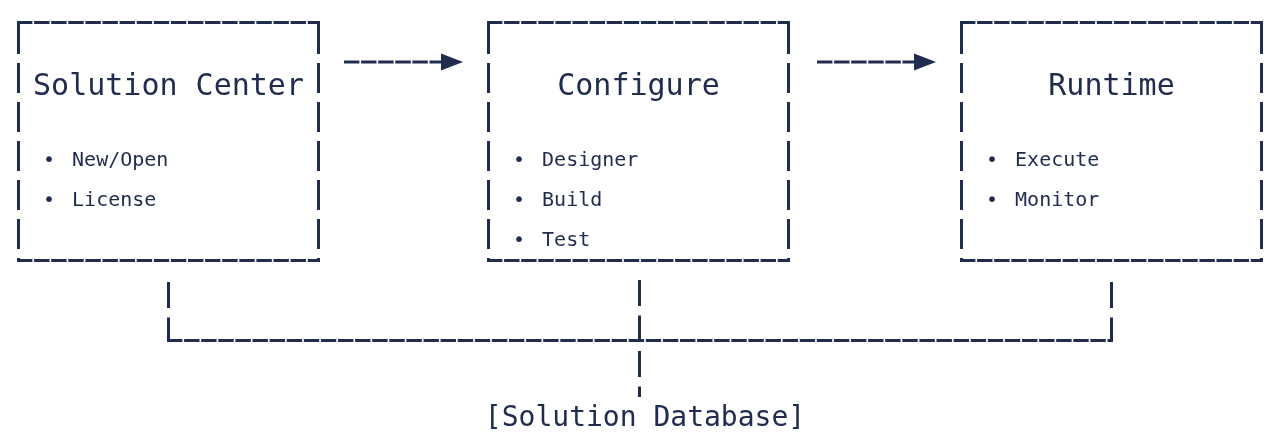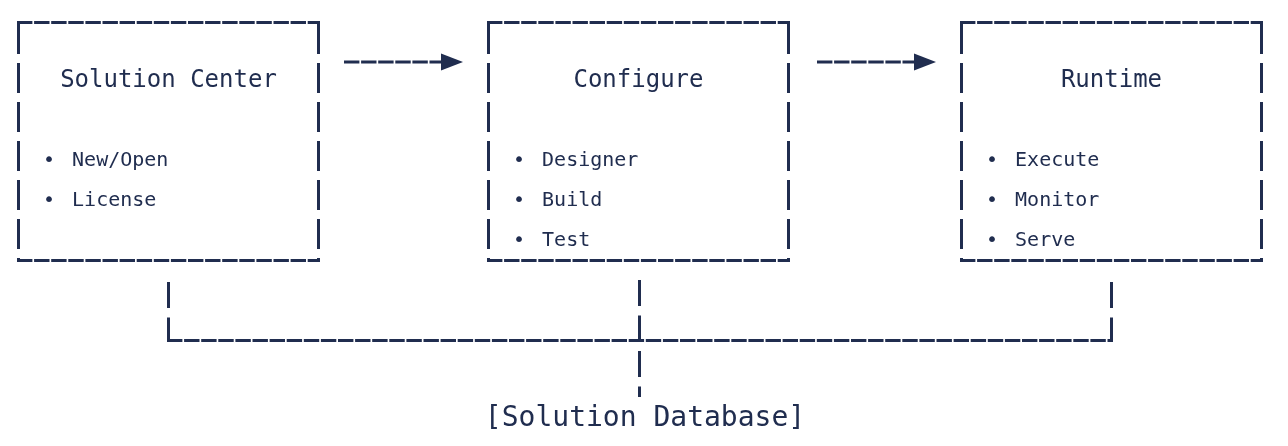--- a/index.html
+++ b/index.html
@@ -33,25 +33,25 @@
     position: absolute;
     top: 21px;
     width: 303px;
     height: 241px;
   }
   .box-1 { left: 17px; }
   .box-2 { left: 487px; }
   .box-3 { left: 960px; }
   .box-title {
     position: absolute;
-    top: 38px;
+    top: 44px;
     left: 0;
     width: 100%;
     text-align: center;
-    font-size: 24px;
+    font-size: 30px;
     line-height: 40px;
     white-space: nowrap;
   }
   .bullet-row {
     position: absolute;
     left: 26px;
     font-size: 20px;
     line-height: 40px;
     white-space: nowrap;
   }
@@ -140,20 +140,17 @@
   </div>
 
   <div class="box box-3">
     <div class="box-title">Runtime</div>
     <div class="bullet-row row-0">
       <span class="bullet">•</span><span>Execute</span>
     </div>
     <div class="bullet-row row-1">
       <span class="bullet">•</span><span>Monitor</span>
     </div>
-    <div class="bullet-row row-2">
-      <span class="bullet">•</span><span>Serve</span>
-    </div>
   </div>
 
   <div class="db-label">[Solution Database]</div>
 
 </div>
 
 </body></html>

